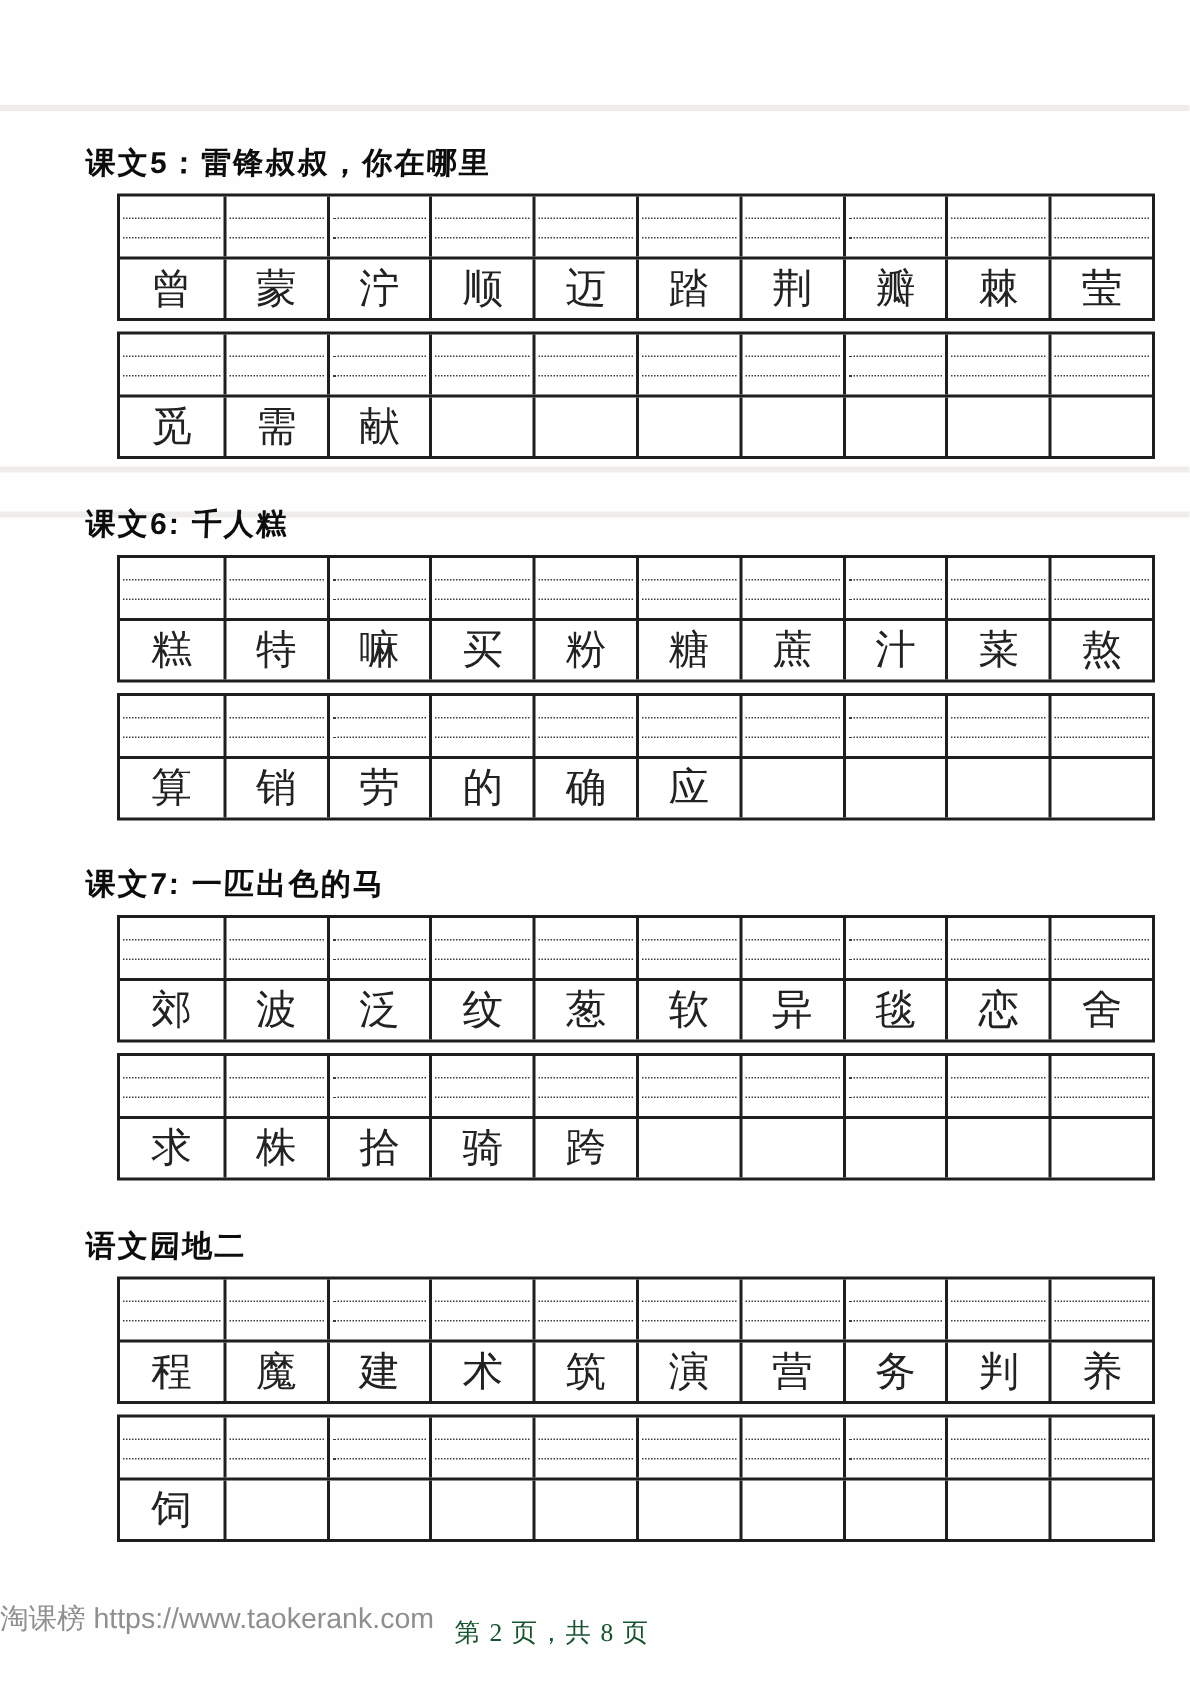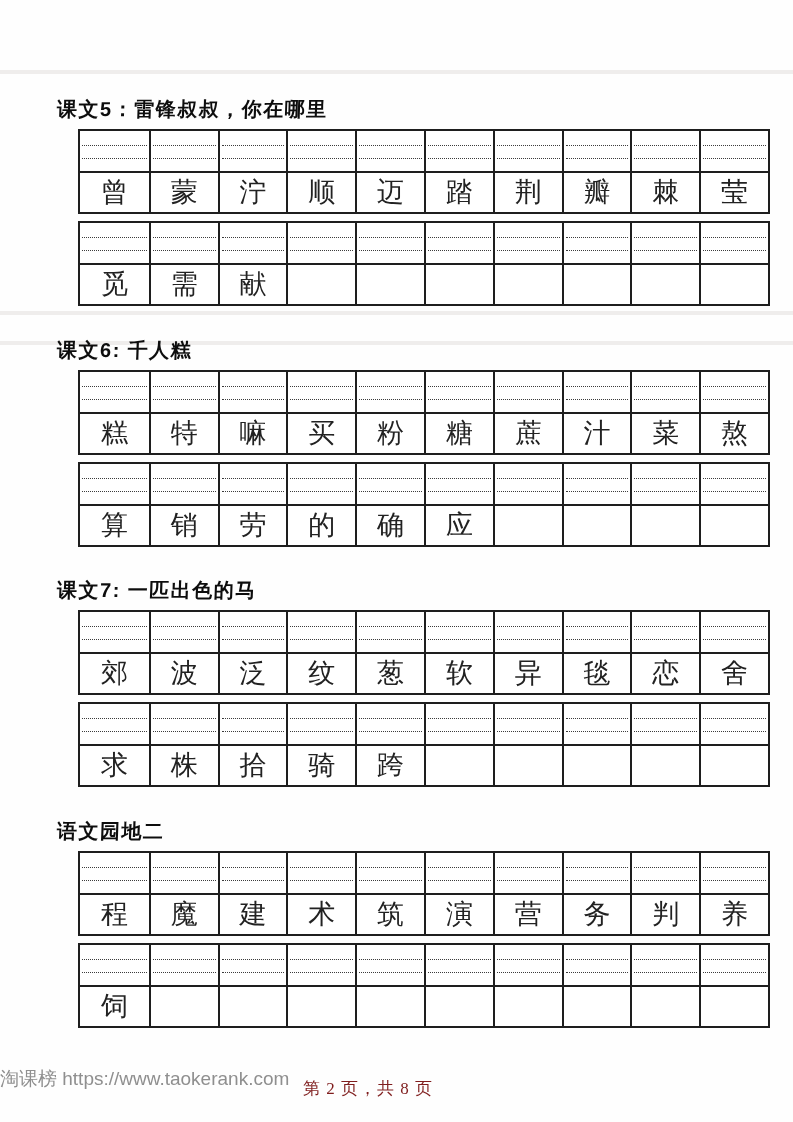--- a/index.html
+++ b/index.html
@@ -47,21 +47,21 @@
     font-size:27px;line-height:39px;color:#222;
   }
 
   .footer-watermark{
     position:absolute;top:1066px;left:0;width:793px;
     text-align:left;font-size:19px;color:#8f8f8f;
     font-family:"Liberation Sans",sans-serif;
   }
   .footer-page{
     position:absolute;top:1077px;left:0;width:736px;
-    text-align:center;font-size:17px;color:#7f1d1d;
+    text-align:center;font-size:17px;color:#14532d;
     font-family:"Liberation Serif",serif;letter-spacing:1px;
   }
 </style>
 </head>
 <body>
 
 <div class="scan-band band-top"></div>
 <div class="scan-band band-mid1"></div>
 <div class="scan-band band-mid2"></div>
 

